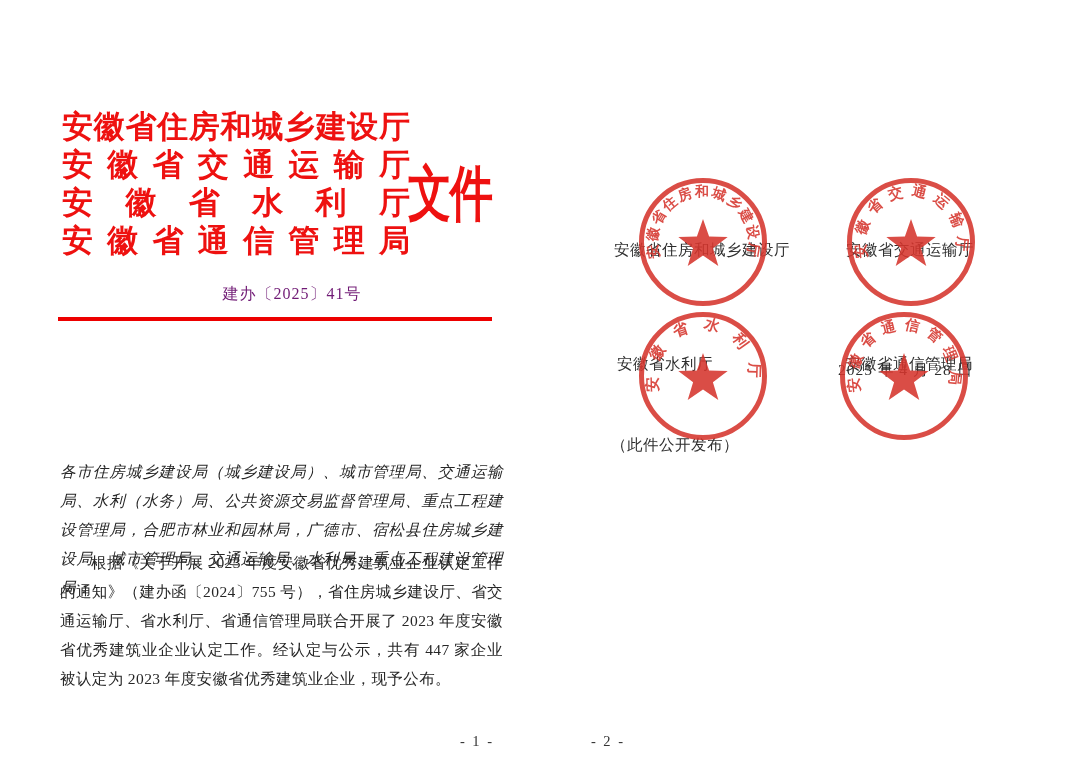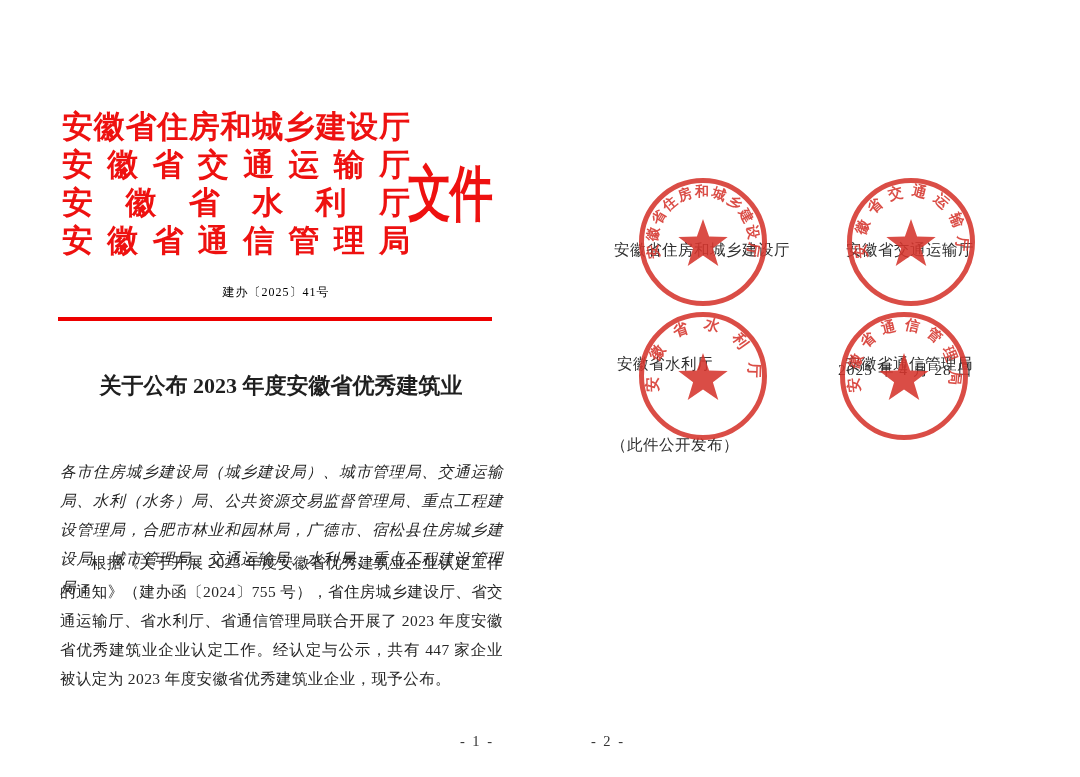--- a/index.html
+++ b/index.html
@@ -27,22 +27,22 @@
     white-space:nowrap;
   }
   .file-word{
     position:absolute;left:408px;top:162px;
     font-size:60px;font-weight:bold;color:var(--header-red);
     line-height:64px;letter-spacing:-2px;
     transform:scaleX(0.72);transform-origin:left top;
     white-space:nowrap;
   }
   .doc-number{
-    position:absolute;left:56px;top:284px;width:440px;
-    text-align:center;font-size:12px;color:#000000;
+    position:absolute;left:72px;top:284px;width:440px;
+    text-align:center;font-size:16px;color:#701a75;
     letter-spacing:1px;
   }
   .red-rule{
     position:absolute;left:58px;top:317px;width:434px;height:4px;
     background:var(--rule-red);
   }
   .doc-title{
     position:absolute;left:60px;top:370px;width:442px;margin:0;
     text-align:center;font-size:22px;line-height:32px;
     font-weight:bold;color:#1f1f1f;
@@ -123,21 +123,21 @@
           <span>信</span>
           <span>管</span>
           <span>理</span>
           <span>局</span>
         </div>
       </div>
     <div class="file-word">文件</div>
     <div class="doc-number">建办〔2025〕41号</div>
     <div class="red-rule"></div>
     <h1 class="doc-title">
-      <span>关于公布 2023 年度安徽省优秀建筑业</span><br>
+      <br>
     </h1>
     <p class="body-text p-recipients">各市住房城乡建设局（城乡建设局）、城市管理局、交通运输局、水利（水务）局、公共资源交易监督管理局、重点工程建设管理局，合肥市林业和园林局，广德市、宿松县住房城乡建设局、城市管理局、交通运输局、水利局、重点工程建设管理局：</p>
     <p class="body-text p-body">根据《关于开展 2023 年度安徽省优秀建筑业企业认定工作的通知》（建办函〔2024〕755 号），省住房城乡建设厅、省交通运输厅、省水利厅、省通信管理局联合开展了 2023 年度安徽省优秀建筑业企业认定工作。经认定与公示，共有 447 家企业被认定为 2023 年度安徽省优秀建筑业企业，现予公布。</p>
     <div class="pageno pageno-1">- 1 -</div>
   </div>
 
   <div>
     <div class="sign-text sign-1">安徽省住房和城乡建设厅</div>
     <div class="sign-text sign-2">安徽省交通运输厅</div>
     <div class="sign-text sign-3">安徽省水利厅</div>

